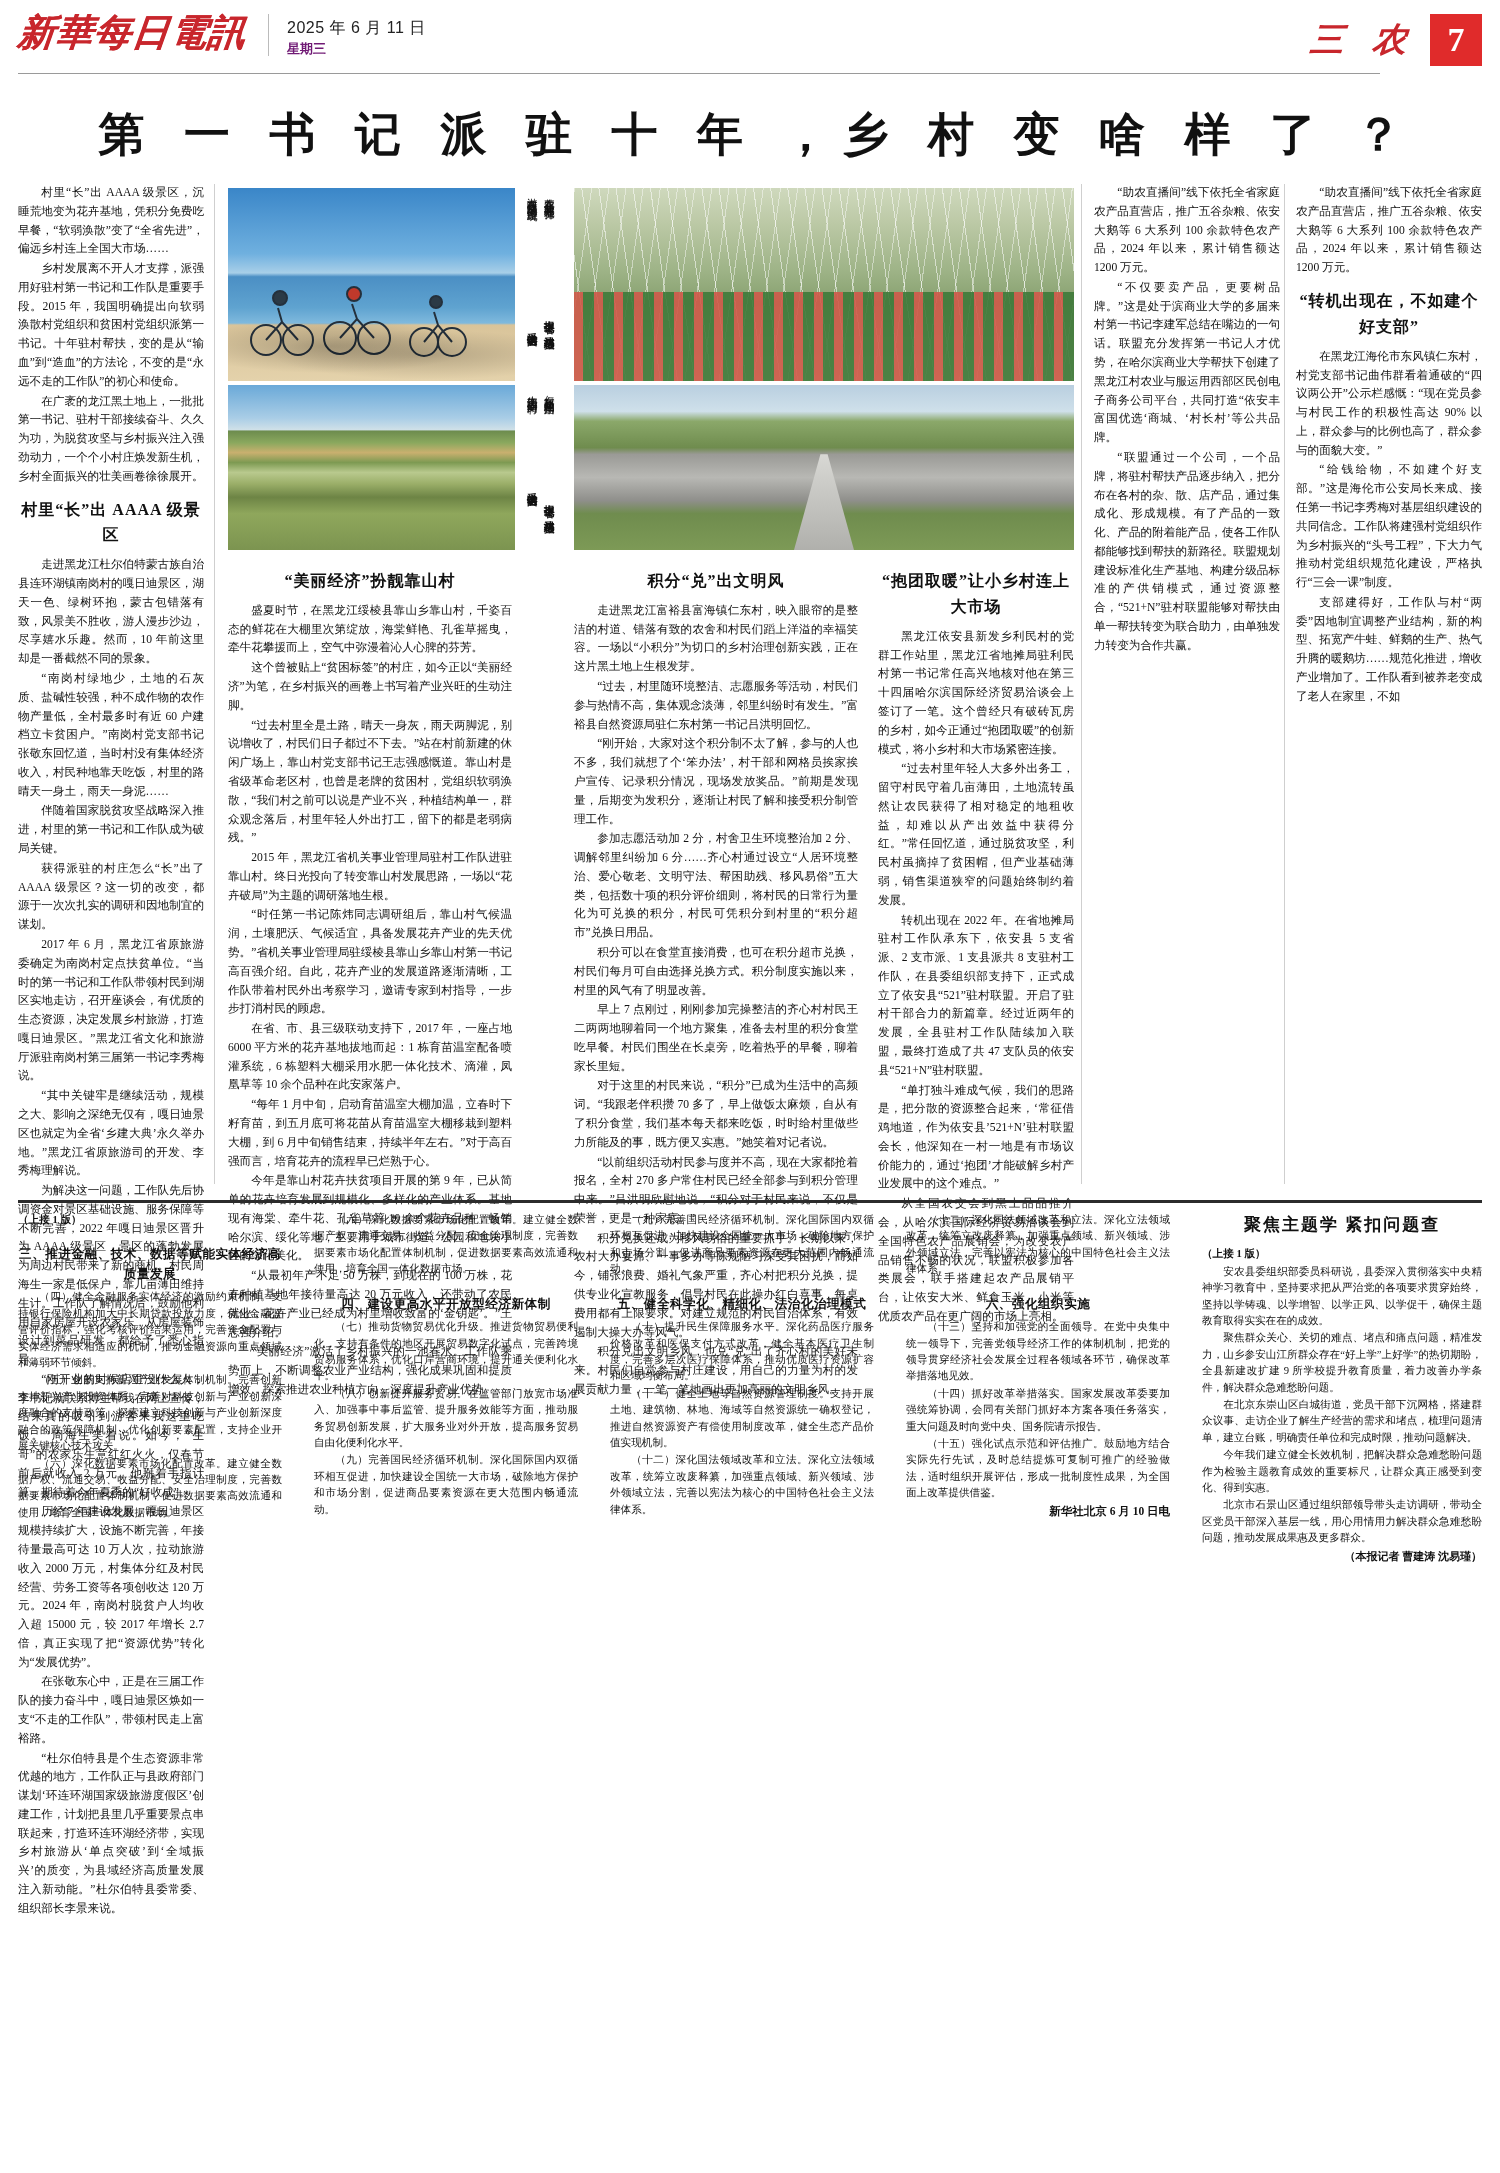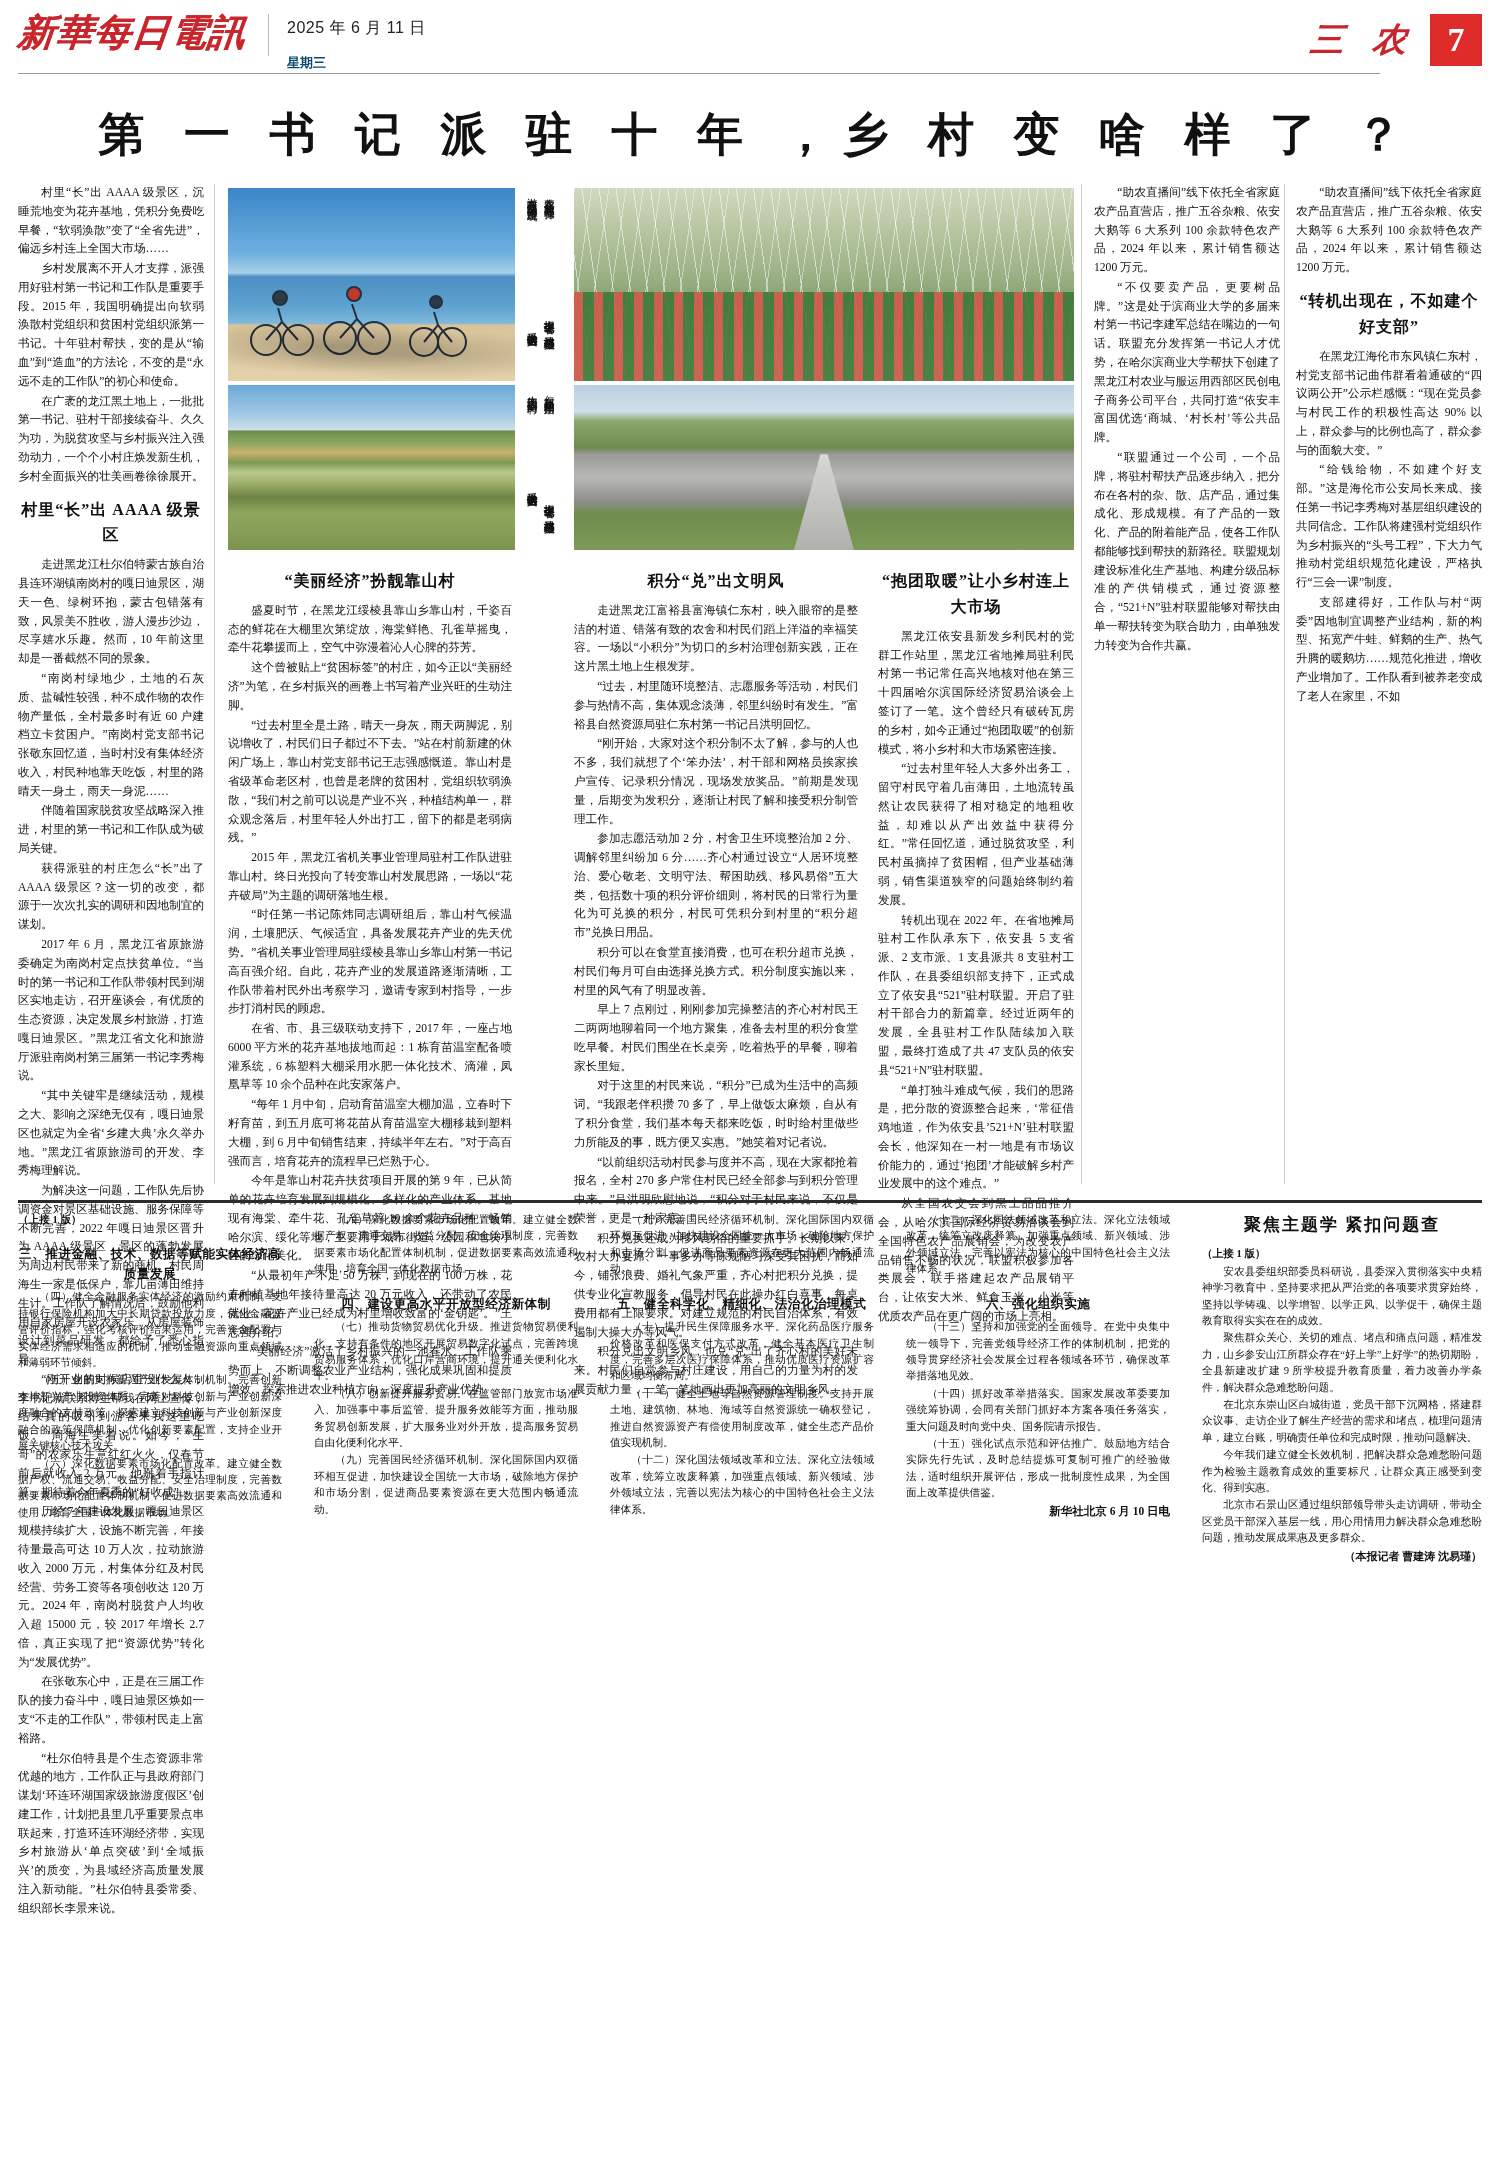--- a/index.html
+++ b/index.html
@@ -36,21 +36,21 @@
   .logo-divider {
     width:1px; height:42px; background:#bbb;
     margin:0 18px 0 22px;
   }
   .date-block {
     font-family:"Liberation Sans", sans-serif;
     line-height:1.45;
     padding-top:2px;
   }
   .date-line1 { font-size:16px; color:#222; letter-spacing:0.5px; font-weight:normal;}
-  .date-line2 { font-size:13px; color:#0c4a6e; margin-top:15px; font-weight:bold;}
+  .date-line2 { font-size:13px; color:#701a75; margin-top:1px; font-weight:bold;}
 
   .masthead-right {
     margin-left:auto;
     display:flex;
     align-items:center;
     gap:0;
     padding-right:0;
   }
   .section-name {
     font-family:"Liberation Serif", serif;

